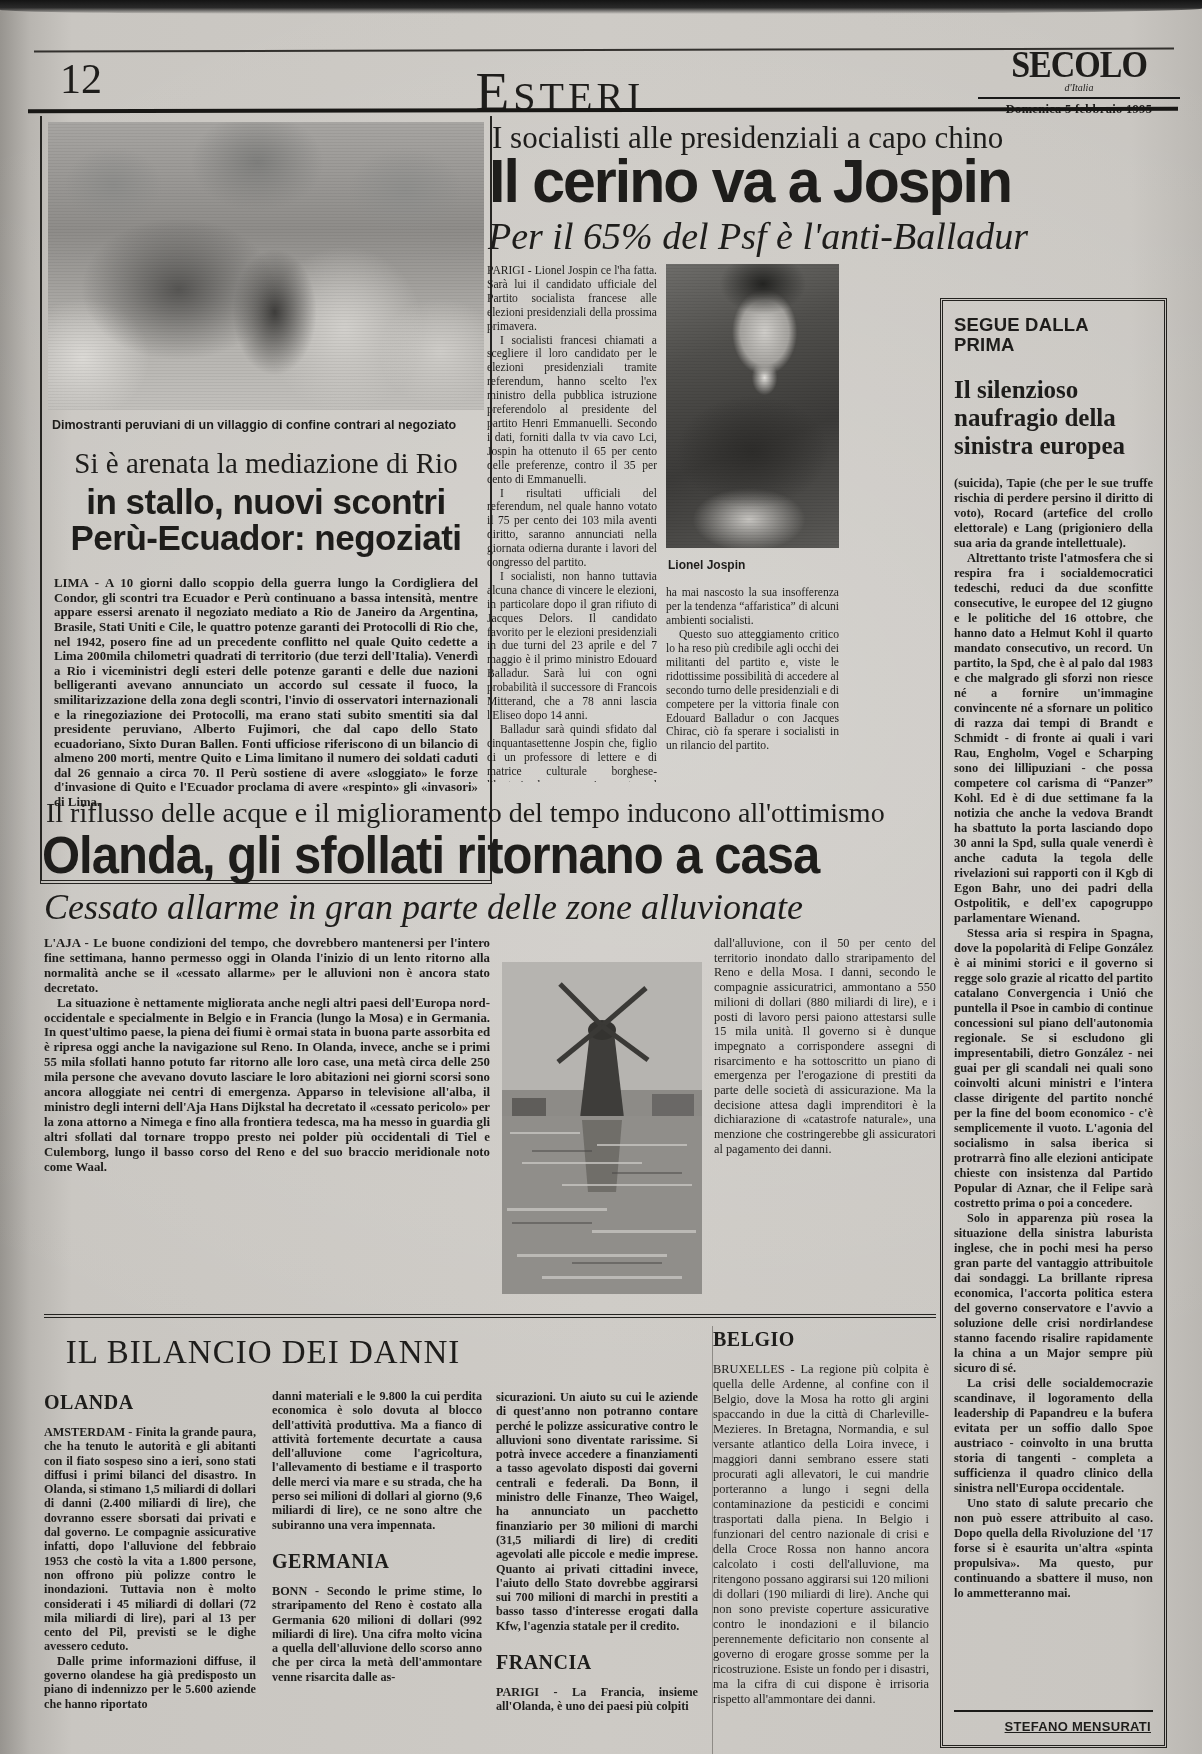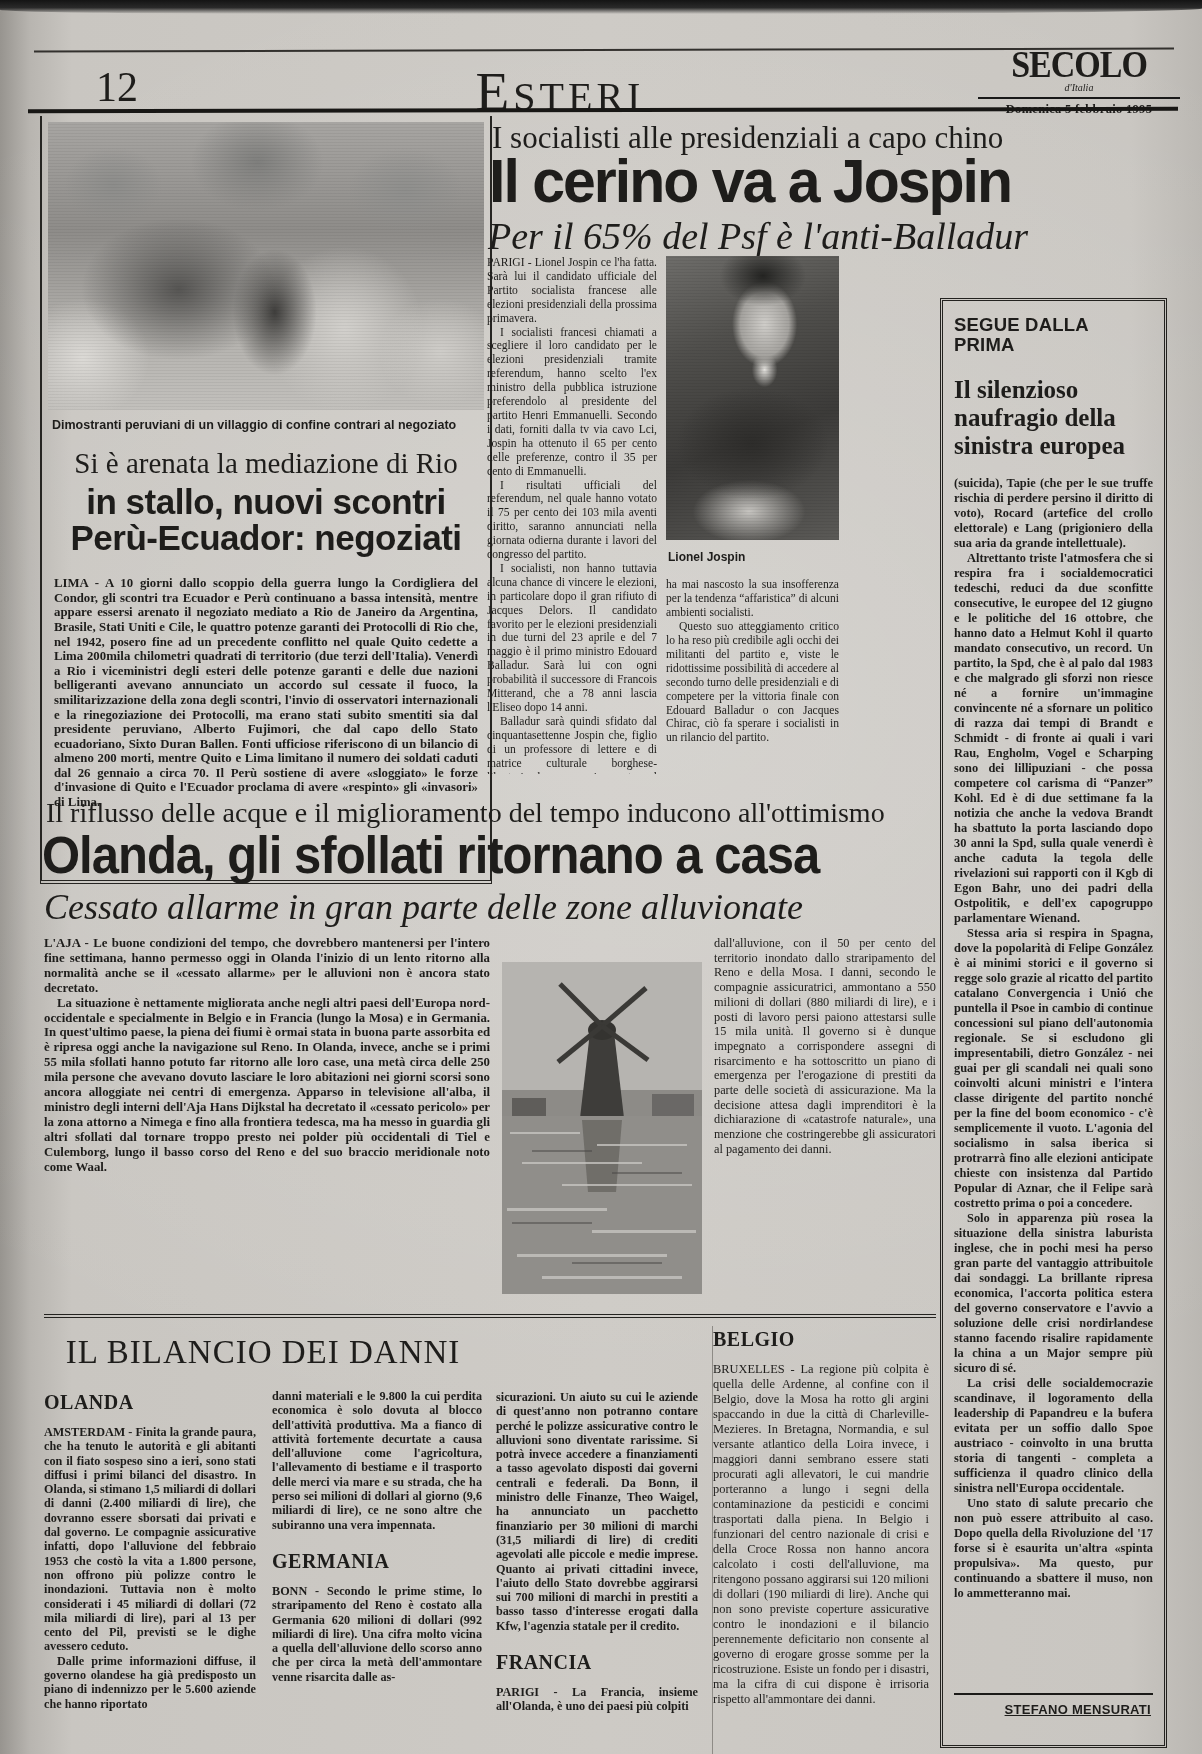--- a/index.html
+++ b/index.html
@@ -12,21 +12,21 @@
   .page{position:absolute;inset:0;
     background:
       radial-gradient(ellipse 1400px 1100px at 55% 40%, rgba(255,255,255,0.18), transparent 70%),
       linear-gradient(90deg, #97948f 0%, #b8b5b0 2.5%, #c9c6c1 6%, #cdcac5 50%, #c9c6c1 94%, #bab7b2 100%);
   }
   .scan-top{position:absolute;top:0;left:0;right:0;height:14px;
     background:linear-gradient(180deg,#141414 0%, #2a2a2a 55%, rgba(40,40,40,0) 100%);
     border-radius:0 0 40% 30%;}
   
   .rule-thin-top{position:absolute;left:34px;right:28px;top:49px;height:2px;background:#33312e;transform:rotate(-0.15deg);}
-  .page-num{position:absolute;left:60px;top:66px;font:400 42px/1 "Liberation Serif",serif;margin-left:36px;}
+  .page-num{position:absolute;left:60px;top:58px;font:400 42px/1 "Liberation Serif",serif;}
   .section-title{position:absolute;left:240px;top:64px;width:640px;text-align:center;
     font:400 40px/1 "Liberation Serif",serif;letter-spacing:4px;}
   .section-title::first-letter{font-size:1.38em;}
   .masthead{position:absolute;right:20px;top:50px;width:206px;text-align:center;}
   .masthead-title{font:900 34px/0.9 "Liberation Serif",serif;letter-spacing:-1px;transform:scaleY(1.12);}
   .masthead-sub{font:italic 400 10px/1.3 "Liberation Serif",serif;}
   .masthead-rule{height:2px;background:#191919;margin:3px 2px 2px;}
   .masthead-date{font:700 12.5px/1.3 "Liberation Serif",serif;letter-spacing:0.3px;}
   .rule-thick{position:absolute;left:28px;right:24px;top:108px;height:4px;background:#181715;transform:rotate(-0.12deg);}
   
@@ -45,38 +45,38 @@
       radial-gradient(ellipse 85px 75px at 90% 80%, #cfcdc9 0%, transparent 72%),
       linear-gradient(180deg,#a7a5a2 0%, #8e8c89 38%, #b3b1ad 72%, #c2c0bc 100%);}
   .caption-peru{font:700 12.5px/1.25 "Liberation Sans",sans-serif;padding:8px 10px 0;}
   .kicker-peru{font:400 29px/1.05 "Liberation Serif",serif;text-align:center;margin-top:14px;}
   .headline-peru{font:900 35px/1.03 "Liberation Sans",sans-serif;text-align:center;letter-spacing:-0.5px;margin-top:6px;}
   .body-peru{margin:20px 12px 0;font:700 12.8px/14.6px "Liberation Serif",serif;text-align:justify;height:286px;overflow:hidden;}
   
   .jospin-kicker{position:absolute;left:492px;top:122px;width:570px;font:400 31px/1 "Liberation Serif",serif;white-space:nowrap;}
   .jospin-headline{position:absolute;left:489px;top:152px;width:570px;font:900 59px/1 "Liberation Sans",sans-serif;letter-spacing:-2px;transform:scaleY(1.04);}
   .jospin-subhead{position:absolute;left:488px;top:217px;width:570px;font:italic 400 38px/1 "Liberation Serif",serif;white-space:nowrap;}
-  .jospin-cols{position:absolute;left:487px;top:256px;width:352px;height:518px;display:flex;gap:9px;}
+  .jospin-cols{position:absolute;left:487px;top:264px;width:352px;height:518px;display:flex;gap:9px;}
   .jcol{font:400 11.6px/13.9px "Liberation Serif",serif;text-align:justify;overflow:hidden;}
   .jcol1{width:170px;height:518px;}
   .jcol2{width:173px;}
   .photo-jospin{height:284px;
     background:
       repeating-linear-gradient(0deg, rgba(0,0,0,0.06) 0 1px, transparent 1px 3px),
       radial-gradient(ellipse 60px 42px at 56% 7%, #242422 0%, transparent 72%),
       radial-gradient(ellipse 44px 58px at 57% 24%, #cfcdc9 0%, #a4a29e 55%, transparent 74%),
       radial-gradient(ellipse 16px 22px at 57% 40%, #e4e2de 0%, transparent 80%),
       radial-gradient(ellipse 95px 70px at 50% 66%, #2e2d2b 0%, transparent 80%),
       radial-gradient(ellipse 75px 42px at 48% 90%, #c6c4c0 0%, transparent 75%),
       linear-gradient(160deg,#6e6d6a 0%, #504f4c 30%, #3c3b39 62%, #5b5a57 100%);}
   .caption-jospin{font:700 12px/1.2 "Liberation Sans",sans-serif;margin:10px 0 14px 2px;}
   .jcol2-text{font:400 11.6px/13.9px "Liberation Serif",serif;text-align:justify;height:194px;overflow:hidden;}
   
   .segue-box{position:absolute;left:940px;top:298px;width:227px;height:1450px;box-sizing:border-box;
-    border:3px double #23221f;padding:14px 11px 27px;display:flex;flex-direction:column;}
+    border:3px double #23221f;padding:14px 11px 10px;display:flex;flex-direction:column;}
   .segue-label{font:800 18.5px/1.1 "Liberation Sans",sans-serif;letter-spacing:0.2px;}
   .segue-headline{font:700 25px/1.12 "Liberation Serif",serif;margin:20px 0 16px;}
   .segue-body{flex:1;overflow:hidden;font:700 12.4px/15px "Liberation Serif",serif;text-align:justify;}
   .segue-byline-wrap{border-top:2px solid #1b1a18;padding:5px 2px 0;margin-top:6px;text-align:right;text-decoration:underline;}
   .segue-byline{font:800 13px/1.2 "Liberation Sans",sans-serif;letter-spacing:0.3px;}
   
   .flood-kicker{position:absolute;left:46px;top:799px;width:860px;font:400 28px/1 "Liberation Serif",serif;white-space:nowrap;}
   .flood-headline{position:absolute;left:42px;top:831px;width:880px;font:900 49px/1 "Liberation Sans",sans-serif;letter-spacing:-1px;transform:scaleY(1.05);}
   .flood-subhead{position:absolute;left:44px;top:889px;width:880px;font:italic 400 36px/1 "Liberation Serif",serif;white-space:nowrap;}
   .flood-cols{position:absolute;left:44px;top:936px;width:892px;height:374px;display:flex;gap:12px;overflow:hidden;}

